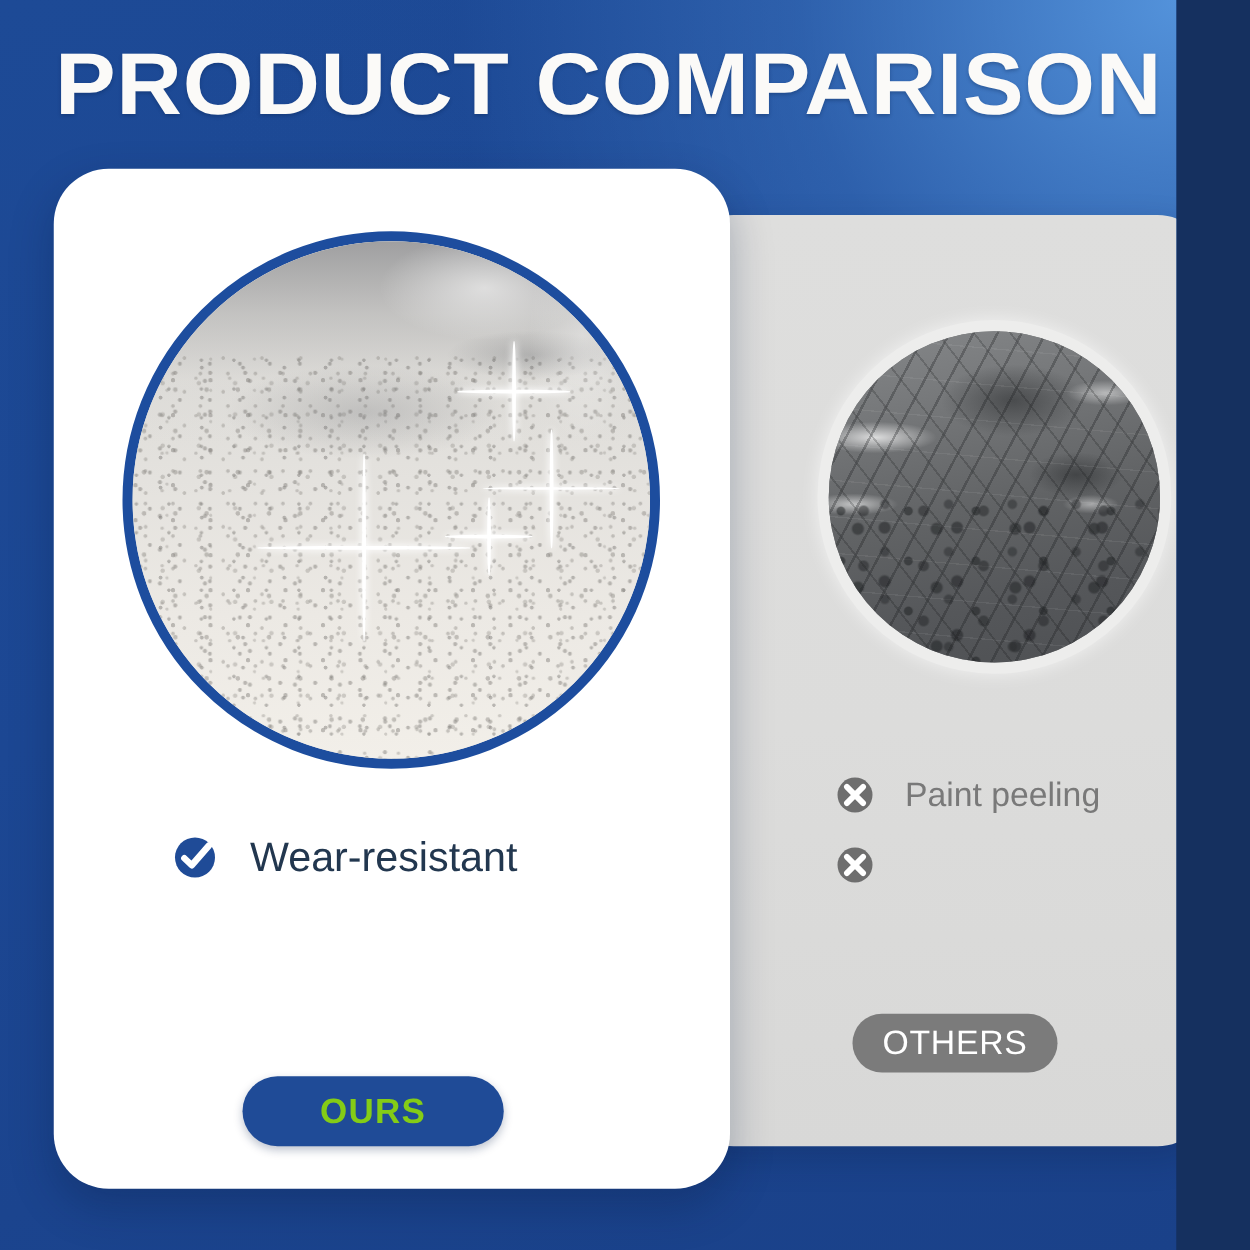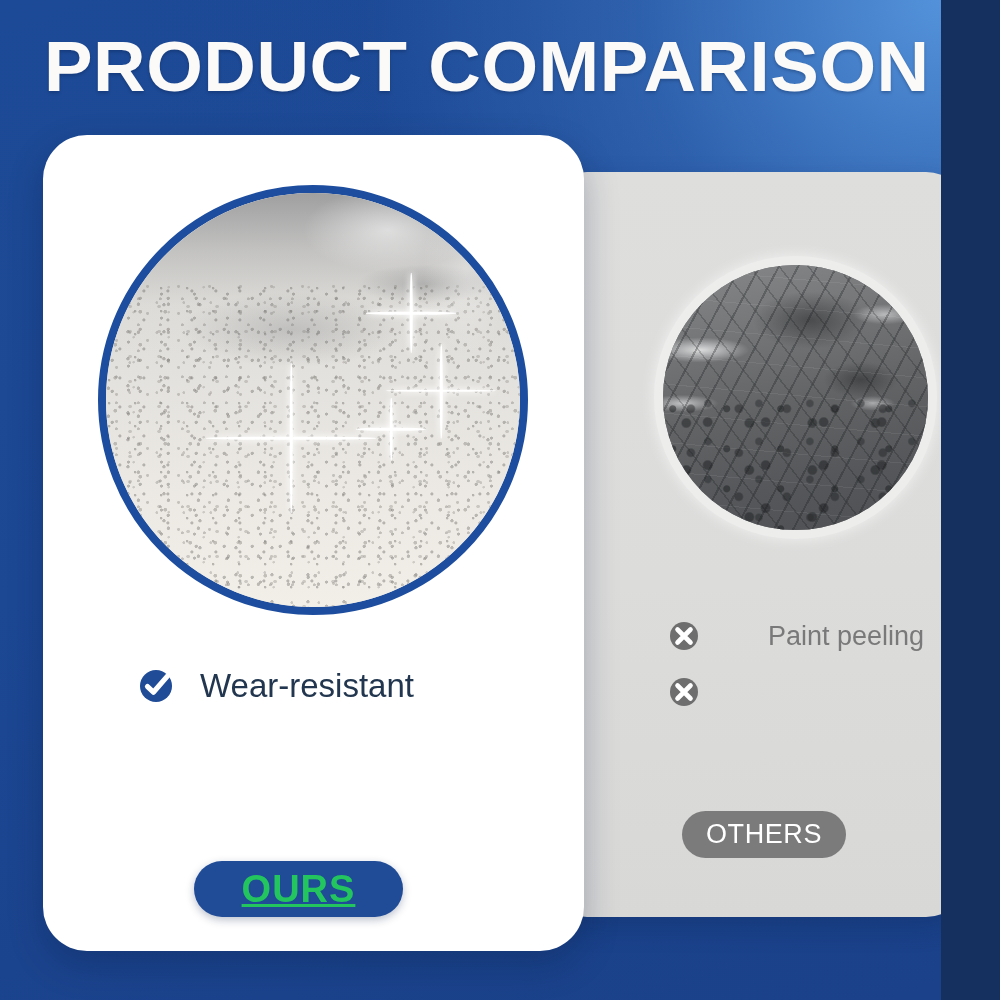--- a/index.html
+++ b/index.html
@@ -202,21 +202,20 @@
 
   .others-list {
     position: absolute;
     left: 668px;
     top: 608px;
   }
   .others-row {
     display: flex;
     align-items: center;
     height: 56px;
-    gap: 44px;
   }
   .others-row .label {
     margin-left: 24px;
     font-size: 27px;
     color: #797979;
     white-space: nowrap;
   }
   .x-icon {
     position: relative;
     width: 32px;
@@ -227,29 +226,28 @@
 
   
   .badge-ours {
     position: absolute;
     left: 194px;
     top: 861px;
     width: 209px;
     height: 56px;
     border-radius: 28px;
     background: #1f4b97;
-    color: #22c55e;
-    font-size: 38px;
+    color: #84cc16;
+    font-size: 28px;
     font-weight: 700;
     letter-spacing: 1px;
     display: flex;
     align-items: center;
     justify-content: center;
     box-shadow: 0 3px 8px rgba(10,32,75,0.28);
-    text-decoration: underline;
   }
   .badge-others {
     position: absolute;
     left: 682px;
     top: 811px;
     width: 164px;
     height: 47px;
     border-radius: 24px;
     background: #7b7b7b;
     color: #ffffff;

